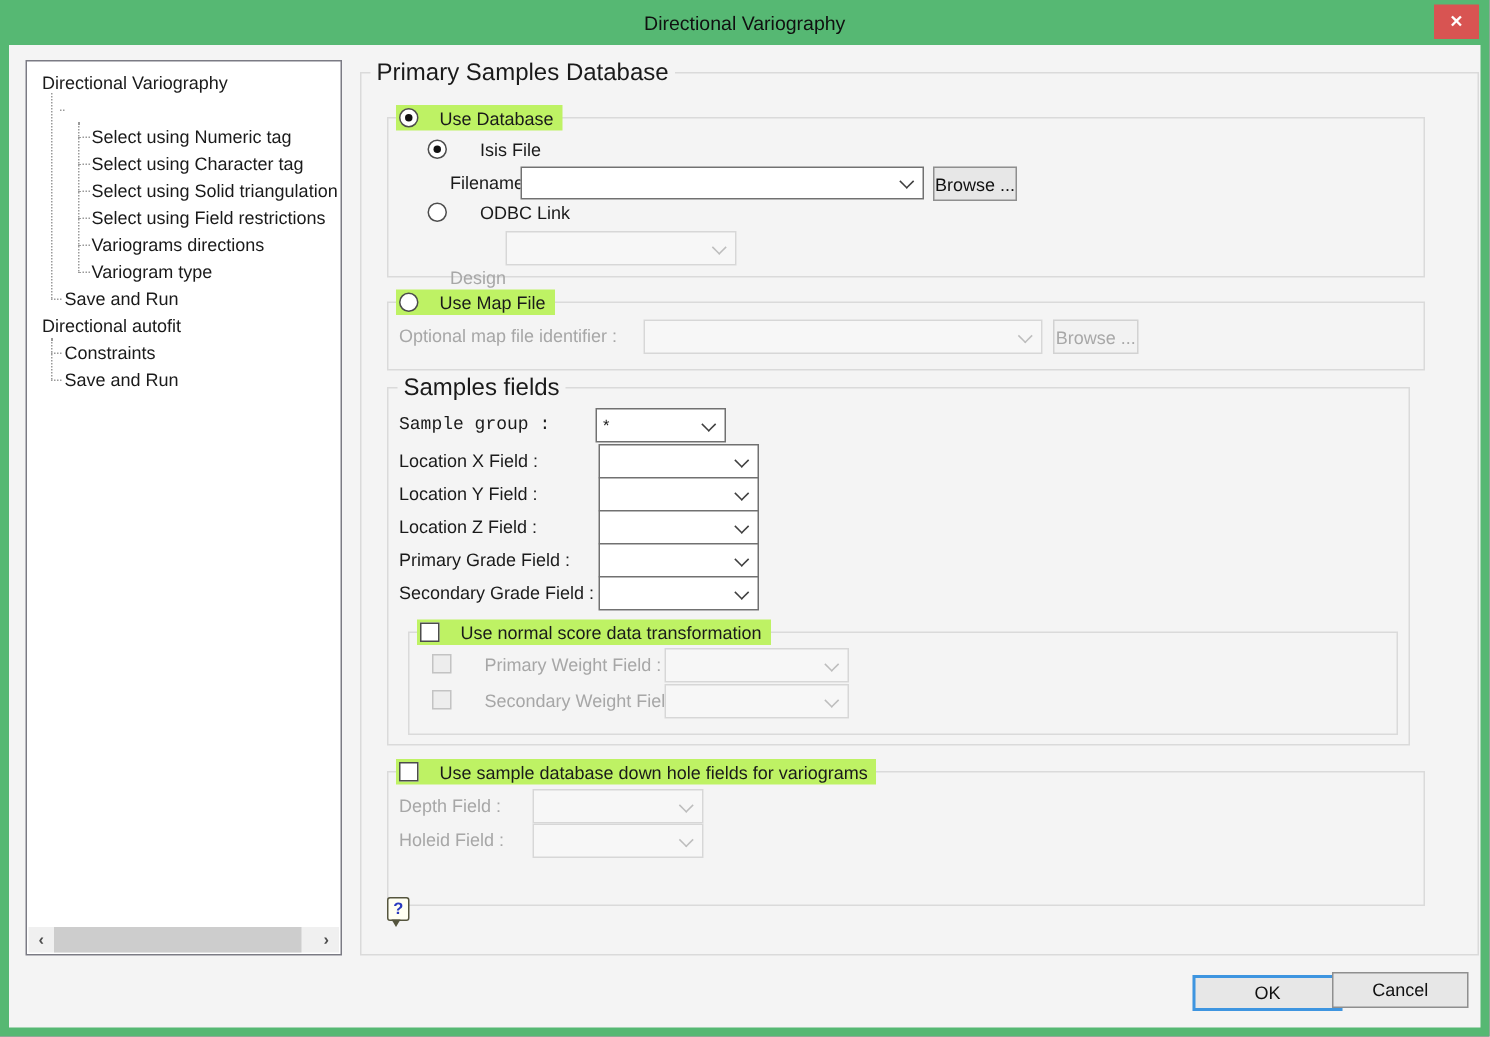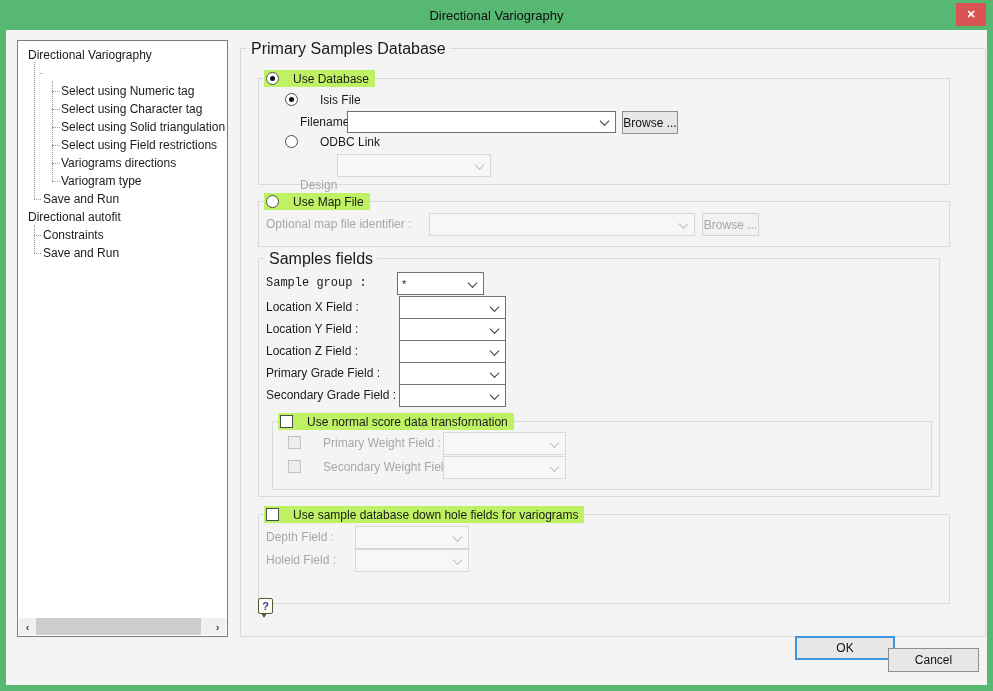--- a/index.html
+++ b/index.html
@@ -278,21 +278,21 @@
     <span class="flabel gray" style="left:260px; top:519px; line-height:23px;">Holeid Field :</span>
     <div class="combo dis" style="left:349px; top:519px; width:114px; height:23px;">
       <span class="val"></span>
       <span class="chev"></span>
     </div>
 
     <div class="help-icon">
       <span>?</span>
     </div>
 
-    <div class="btn default" style="left:789px; top:606px; width:100px; height:24px;">
+    <div class="btn default" style="left:789px; top:620px; width:100px; height:24px;">
       <span>OK</span>
     </div>
     <div class="btn" style="left:882px; top:618px; width:91px; height:24px;">
       <span>Cancel</span>
     </div>
 
   </div>
 </div>
 
 </body></html>

